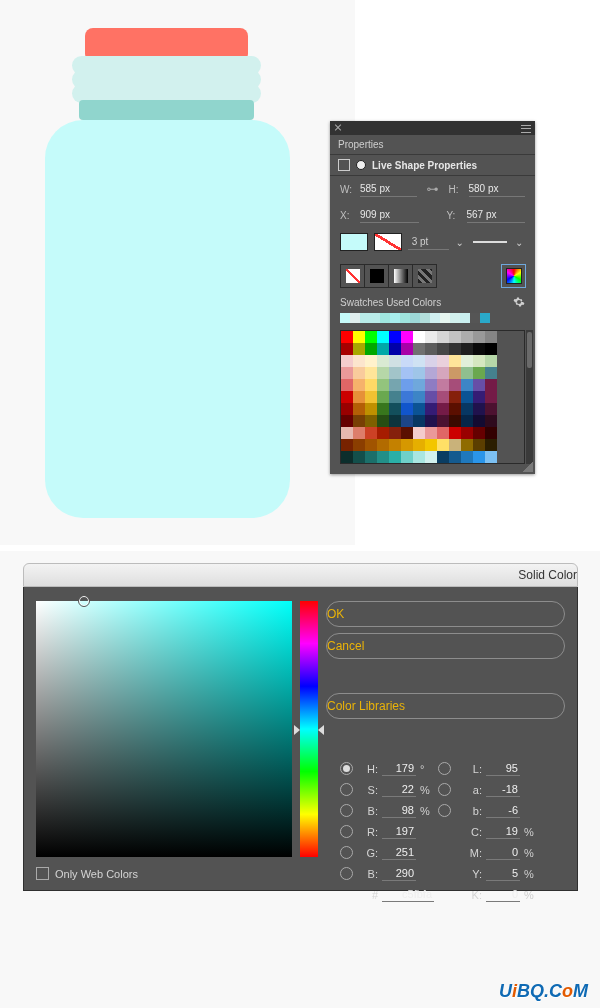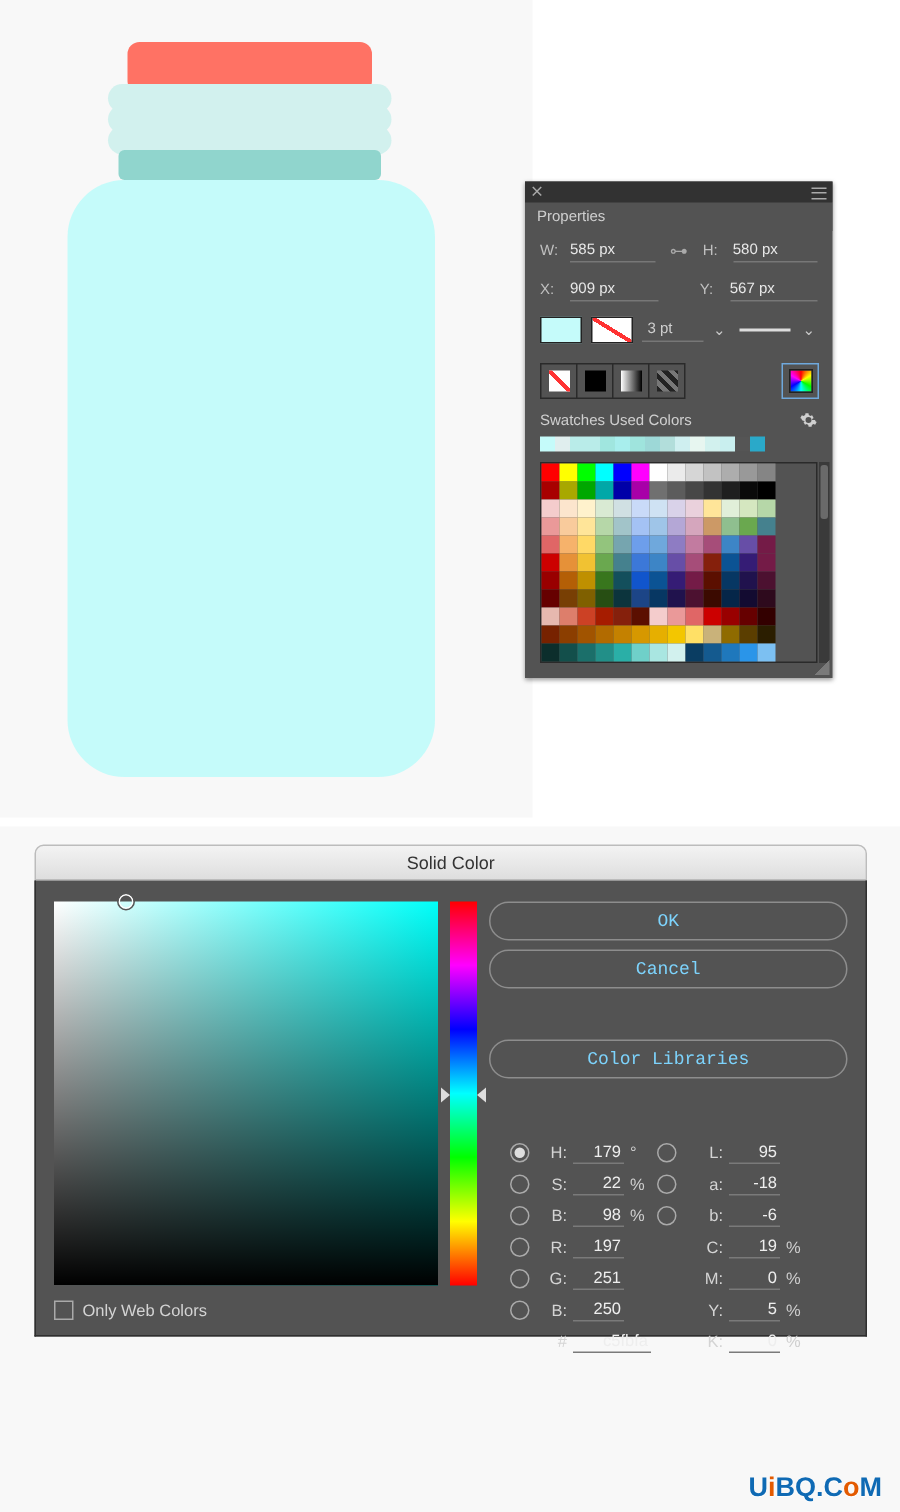--- a/index.html
+++ b/index.html
@@ -8,21 +8,21 @@
 
   
   .jar-area { left:0; top:0; width:355px; height:545px; }
   .jar-cap { position:absolute; left:85px; top:28px; width:163px; height:34px; background:#ff7264; border-radius:8px; }
   .jar-neck { position:absolute; left:72px; top:56px; width:189px; height:60px; }
   .jar-rib  { position:absolute; left:0; width:189px; height:19px; background:#d2f1ee; border-radius:10px; }
   .jar-band { position:absolute; left:79px; top:100px; width:175px; height:20px; background:#90d5cd; border-radius:4px; }
   .jar-body { position:absolute; left:45px; top:120px; width:245px; height:398px; background:#c5fbfa; border-radius:38px; }
 
   
-  .prop-panel { position:absolute; left:350px; top:121px; width:205px; background:#535353; box-shadow:0 1px 3px rgba(0,0,0,.4); font-size:10px; color:#cfcfcf; }
+  .prop-panel { position:absolute; left:330px; top:121px; width:205px; background:#535353; box-shadow:0 1px 3px rgba(0,0,0,.4); font-size:10px; color:#cfcfcf; }
   .prop-tabbar { height:14px; background:#323232; position:relative; }
   .prop-close { position:absolute; left:4px; top:3px; width:8px; height:8px; }
   .prop-close:before,.prop-close:after { content:""; position:absolute; left:0; top:3px; width:8px; height:1px; background:#aaa; }
   .prop-close:before{transform:rotate(45deg);} .prop-close:after{transform:rotate(-45deg);}
   .prop-flyout{position:absolute; right:4px; top:4px; width:10px; height:6px; border-top:1px solid #aaa; border-bottom:1px solid #aaa;}
   .prop-flyout:before{content:"";position:absolute;top:2px;left:0;width:10px;height:1px;background:#aaa;}
   .prop-title { padding:4px 8px; background:#535353; font-size:10px; }
   .prop-subhead { display:flex; align-items:center; gap:6px; padding:4px 8px; border-top:1px solid #3a3a3a; border-bottom:1px solid #3a3a3a; }
   .icon-square { width:10px; height:10px; border:1px solid #ccc; }
   .icon-dot { width:10px; height:10px; border-radius:50%; background:#eee; border:1px solid #222; box-sizing:border-box;}
@@ -55,21 +55,21 @@
   .swatch-area { position:relative; margin:4px 10px 10px 10px; }
   .swatch-grid { display:grid; grid-template-columns:repeat(13,12px); gap:0; border:1px solid #2a2a2a; }
   .swatch-grid div { width:12px; height:12px; }
   .scroll-well { position:absolute; right:-8px; top:0; bottom:0; width:7px; background:#3a3a3a; }
   .scroll-thumb{ position:absolute; left:1px; top:2px; width:5px; height:36px; background:#6a6a6a; border-radius:2px; }
   .resize-grip { position:absolute; right:2px; bottom:2px; width:10px; height:10px; background:
       linear-gradient(135deg, transparent 50%, #7a7a7a 50%); }
 
   
   .picker { position:absolute; left:23px; top:563px; width:555px; }
-  .picker-titlebar { height:22px; background:linear-gradient(#f3f3f3,#dedede); border:1px solid #bcbcbc; border-top-left-radius:6px; border-top-right-radius:6px; display:flex; align-items:center; justify-content:center; color:#333; font-size:12px; }
+  .picker-titlebar { height:22px; background:linear-gradient(#f3f3f3,#dedede); border:1px solid #bcbcbc; border-top-left-radius:6px; border-top-right-radius:6px; display:flex; align-items:center; justify-content:flex-end; color:#333; font-size:12px; }
   .picker-body { background:#535353; border:1px solid #2f2f2f; border-top:none; padding:14px 12px 10px 12px; position:relative; }
   .picker-flex { display:flex; gap:8px; }
   .sv-box { width:256px; height:256px; background:
       linear-gradient(to top, #000, rgba(0,0,0,0)),
       linear-gradient(to right, #fff, #00fff9);
       position:relative; }
   .sv-cursor { position:absolute; width:10px; height:10px; border:1px solid #555; border-radius:50%; left:48px; top:0px; transform:translate(-50%,-50%); box-shadow:0 0 0 1px #fff inset; }
   .hue-strip { width:18px; height:256px; position:relative;
     background:linear-gradient(to bottom,
       #ff0000 0%, #ff00ff 16.6%, #0000ff 33.3%, #00ffff 50%,
@@ -81,32 +81,32 @@
   .mid-col { width:84px; display:flex; flex-direction:column; align-items:center; font-size:10px; color:#cfcfcf; }
   .swatch-big { width:55px; height:62px; border:1px solid #222; display:flex; flex-direction:column; }
   .swatch-half { flex:1; }
   .side-icons { display:flex; flex-direction:column; gap:8px; margin-left:6px; }
   .warn-tri { width:0;height:0;border-left:6px solid transparent;border-right:6px solid transparent;border-bottom:11px solid #d9d9d9; position:relative;}
   .warn-tri:after{content:"!";position:absolute;left:-2px;top:1px;font-size:8px;color:#333;}
   .sm-sq { width:11px; height:11px; background:#b9ece9; border:1px solid #222; }
   .cube3d{width:11px;height:11px;border:1px solid #888;background:linear-gradient(135deg,#aaa 50%,#666 50%);}
 
   .right-col { flex:1; display:flex; flex-direction:column; gap:6px; }
-  .pill-btn { border:1px solid #8d8d8d; border-radius:14px; text-align:center; padding:5px 0; color:#7dd3fc; font-size:12px; cursor:default;font-family:Liberation Mono, monospace; }
+  .pill-btn { border:1px solid #8d8d8d; border-radius:14px; padding:5px 0; color:#eab308; font-size:12px; cursor:default; }
   .inputs-grid { display:grid; grid-template-columns:20px 14px 34px 14px  26px 14px 34px 14px; gap:6px 4px; align-items:center; margin-top:4px; }
   .radio { width:11px; height:11px; border:1px solid #aaa; border-radius:50%; display:inline-block; position:relative; }
   .radio.on:after{content:"";position:absolute;left:2px;top:2px;width:7px;height:7px;background:#ddd;border-radius:50%;}
   .ilabel { color:#d4d4d4; text-align:right; }
   .ival { border-bottom:1px solid #7a7a7a; color:#eee; padding:1px 2px; min-width:26px; text-align:right; }
   .iunit { color:#cfcfcf; }
 
   .only-web { display:flex; align-items:center; gap:6px; margin-top:10px; color:#d4d4d4; }
   .chk { width:11px; height:11px; border:1px solid #aaa; }
 
-  .watermark { position:absolute; right:12px; bottom:6px; color:#0f6ab4; font-weight:bold; font-size:18px; text-shadow:0 1px 0 #fff; }
+  .watermark { position:absolute; right:12px; bottom:6px; color:#0f6ab4; font-weight:bold; font-size:18px; text-shadow:0 1px 0 #fff;font-style:italic; }
   .watermark .o{color:#e35a00;}
 </style>
 </head>
 <body>
 
 <div class="canvas">
 
   <div class="lightgrey jar-area">
     <div class="jar-cap"></div>
     <div class="jar-neck">
@@ -118,20 +118,25 @@
     <div class="jar-body"></div>
   </div>
   <div class="lightgrey" style="left:0; top:551px; width:600px; height:457px;"></div>
 
   <div class="prop-panel">
     <div class="prop-tabbar">
       <div class="prop-close"></div>
       <div class="prop-flyout"></div>
     </div>
     <div class="prop-title">Properties</div>
+    <div class="prop-subhead">
+      <span class="icon-square"></span>
+      <span class="icon-dot"></span>
+      <span style="font-weight:bold; color:#e6e6e6;">Live Shape Properties</span>
+    </div>
 
     <div class="prop-row">
       <span class="field-label">W:</span>
       <span class="field">585 px</span>
       <span class="link-chain">⊶</span>
       <span class="field-label">H:</span>
       <span class="field">580 px</span>
     </div>
     <div class="prop-row">
       <span class="field-label">X:</span>
@@ -418,21 +423,21 @@
             <span class="ilabel">G:</span>
             <span class="ival">251</span>
             <span></span>
           <span></span>
             <span class="ilabel">M:</span>
             <span class="ival">0</span>
             <span class="iunit">%</span>
 
           <span class="radio"></span>
             <span class="ilabel">B:</span>
-            <span class="ival">250</span>
+            <span class="ival">290</span>
             <span></span>
           <span></span>
             <span class="ilabel">Y:</span>
             <span class="ival">5</span>
             <span class="iunit">%</span>
 
           <span></span>
             <span class="ilabel">#</span>
             <span class="ival" style="grid-column:span 2">c5fbfa</span>
           <span></span>

